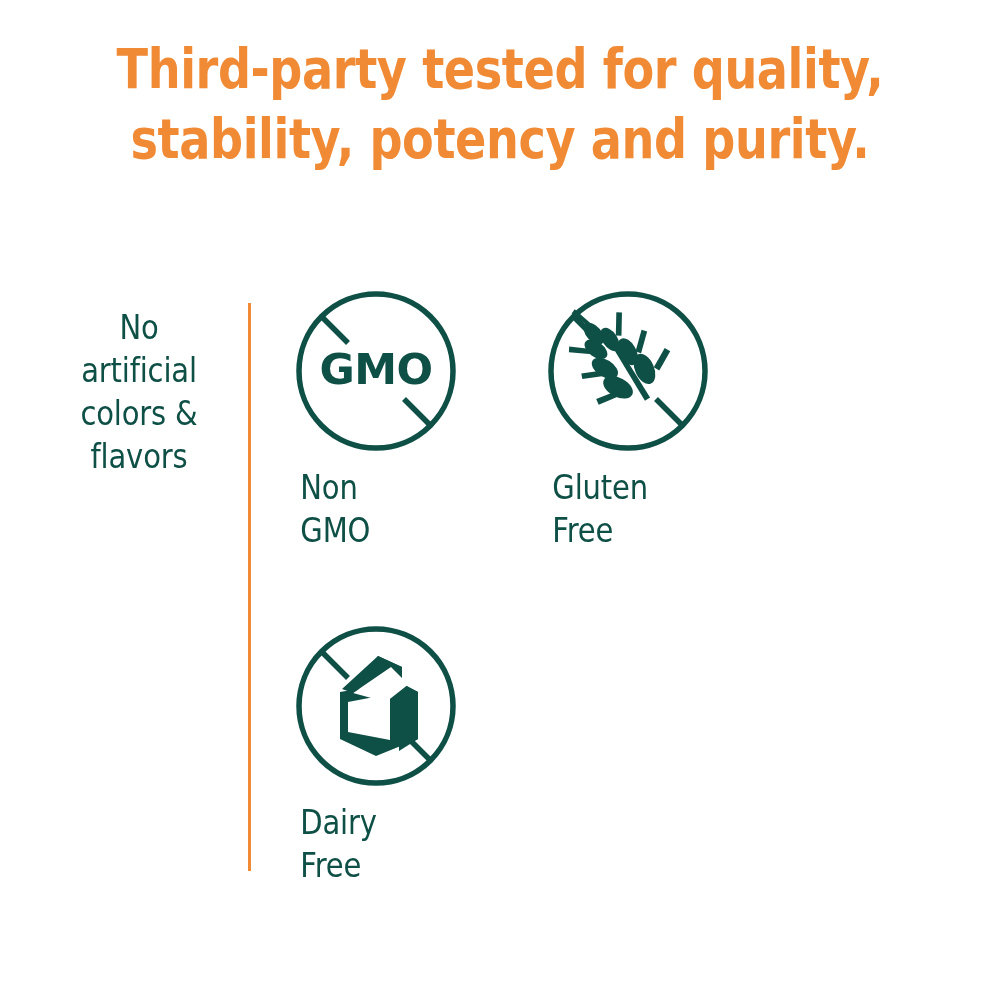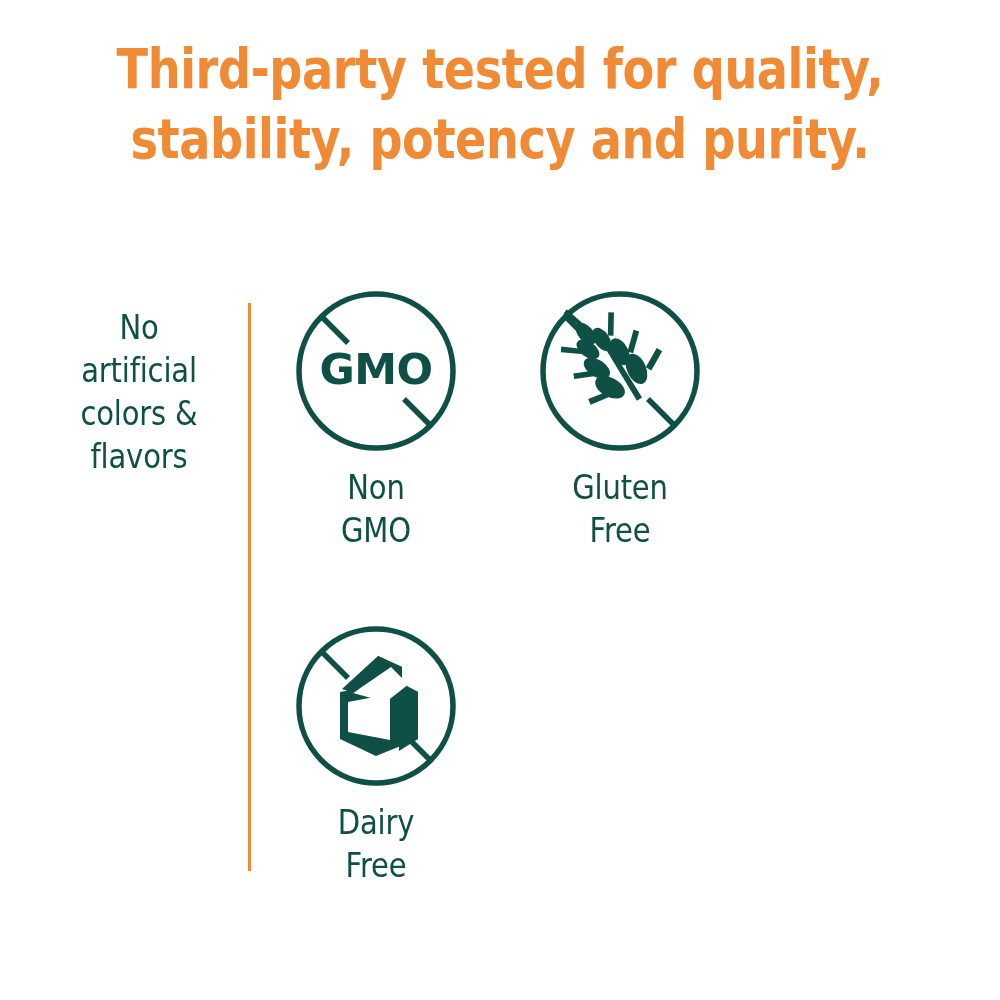--- a/index.html
+++ b/index.html
@@ -72,26 +72,25 @@
   .badge-grid {
     position: absolute;
     left: 290px;
     top: 285px;
     width: 500px;
     height: 630px;
   }
   .badge {
     position: absolute;
     width: 172px;
-    text-align: center;
   }
   .badge.r0 { top: 0px; }
   .badge.r1 { top: 335px; }
   .badge.c0 { left: 0px; }
-  .badge.c1 { left: 244px; }
+  .badge.c1 { left: 252px; }
 
   .badge-mark {
     width: 172px;
     height: 172px;
     display: block;
   }
   .badge-label {
     margin-top: 10px;
     color: #0E4F46;
     font-family: "DejaVu Sans", sans-serif;

